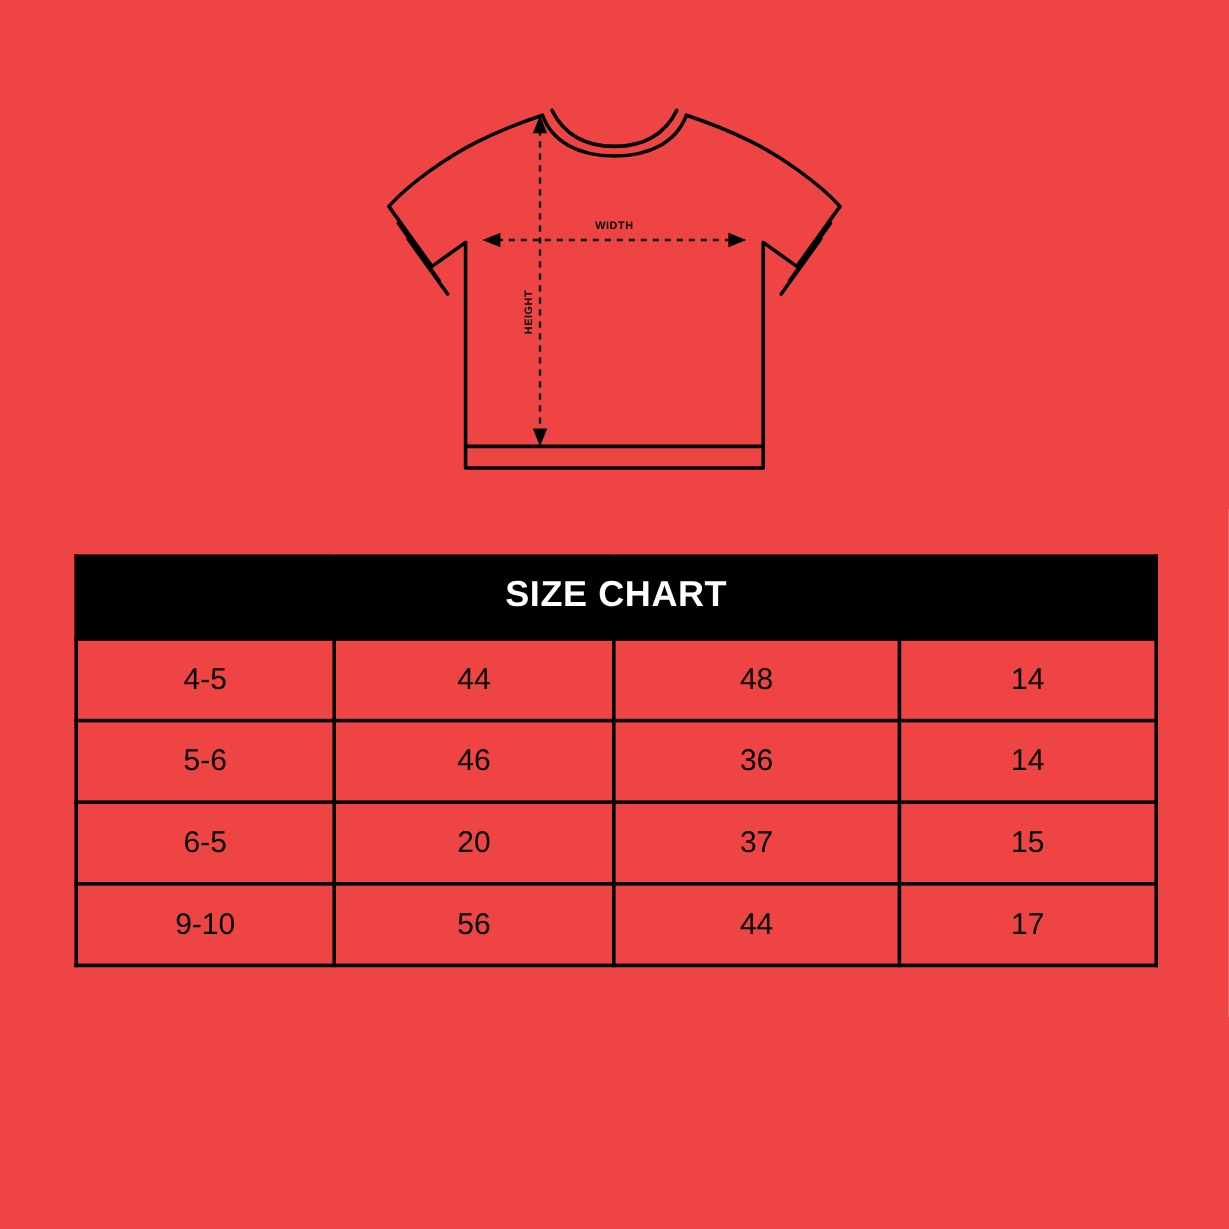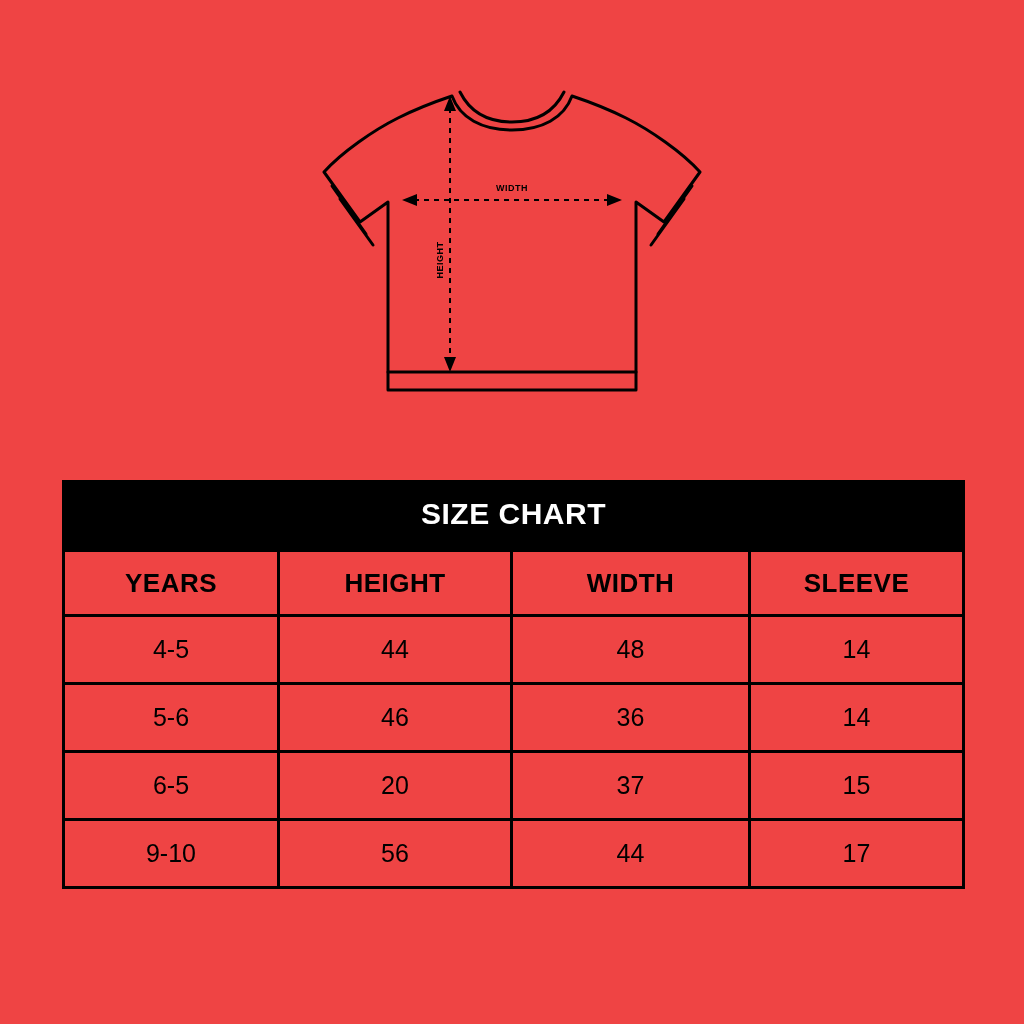--- a/index.html
+++ b/index.html
@@ -38,21 +38,21 @@
     font-size: 9px;
     font-weight: bold;
     letter-spacing: 0.5px;
     fill: #000000;
   }
 
   
   .chart-wrap {
     position: absolute;
     left: 62px;
-    top: 480px;
+    top: 462px;
     width: 900px;
   }
   table.size-chart {
     width: 900px;
     border-collapse: collapse;
     table-layout: fixed;
   }
   table.size-chart td,
   table.size-chart th {
     border: 3px solid #000000;
@@ -140,26 +140,20 @@
       <colgroup>
         <col class="c1">
           <col class="c2">
           <col class="c3">
           <col class="c4">
       </colgroup>
       <tbody>
         <tr>
           <td class="title-cell" colspan="4">SIZE CHART</td>
         </tr>
-        <tr>
-          <td class="hdr-cell">YEARS</td>
-          <td class="hdr-cell">HEIGHT</td>
-          <td class="hdr-cell">WIDTH</td>
-          <td class="hdr-cell">SLEEVE</td>
-        </tr>
 
         <tr>
           <td class="body-cell">4-5</td>
           <td class="body-cell">44</td>
           <td class="body-cell">48</td>
           <td class="body-cell">14</td>
         </tr>
         <tr>
           <td class="body-cell">5-6</td>
           <td class="body-cell">46</td>

